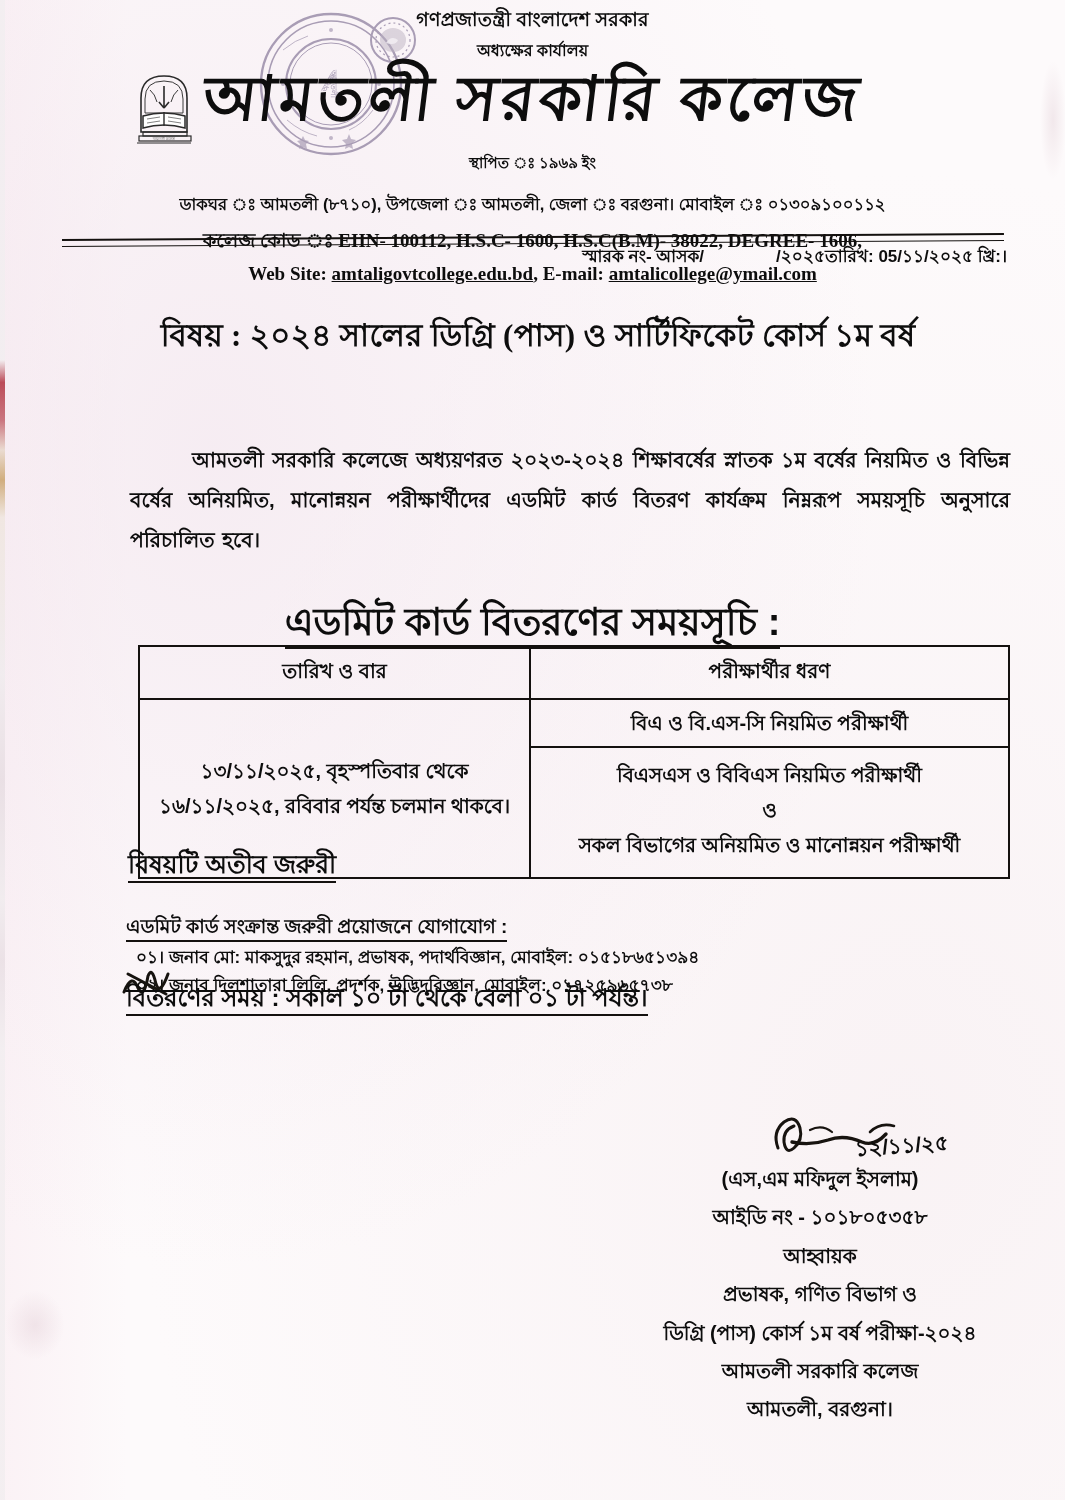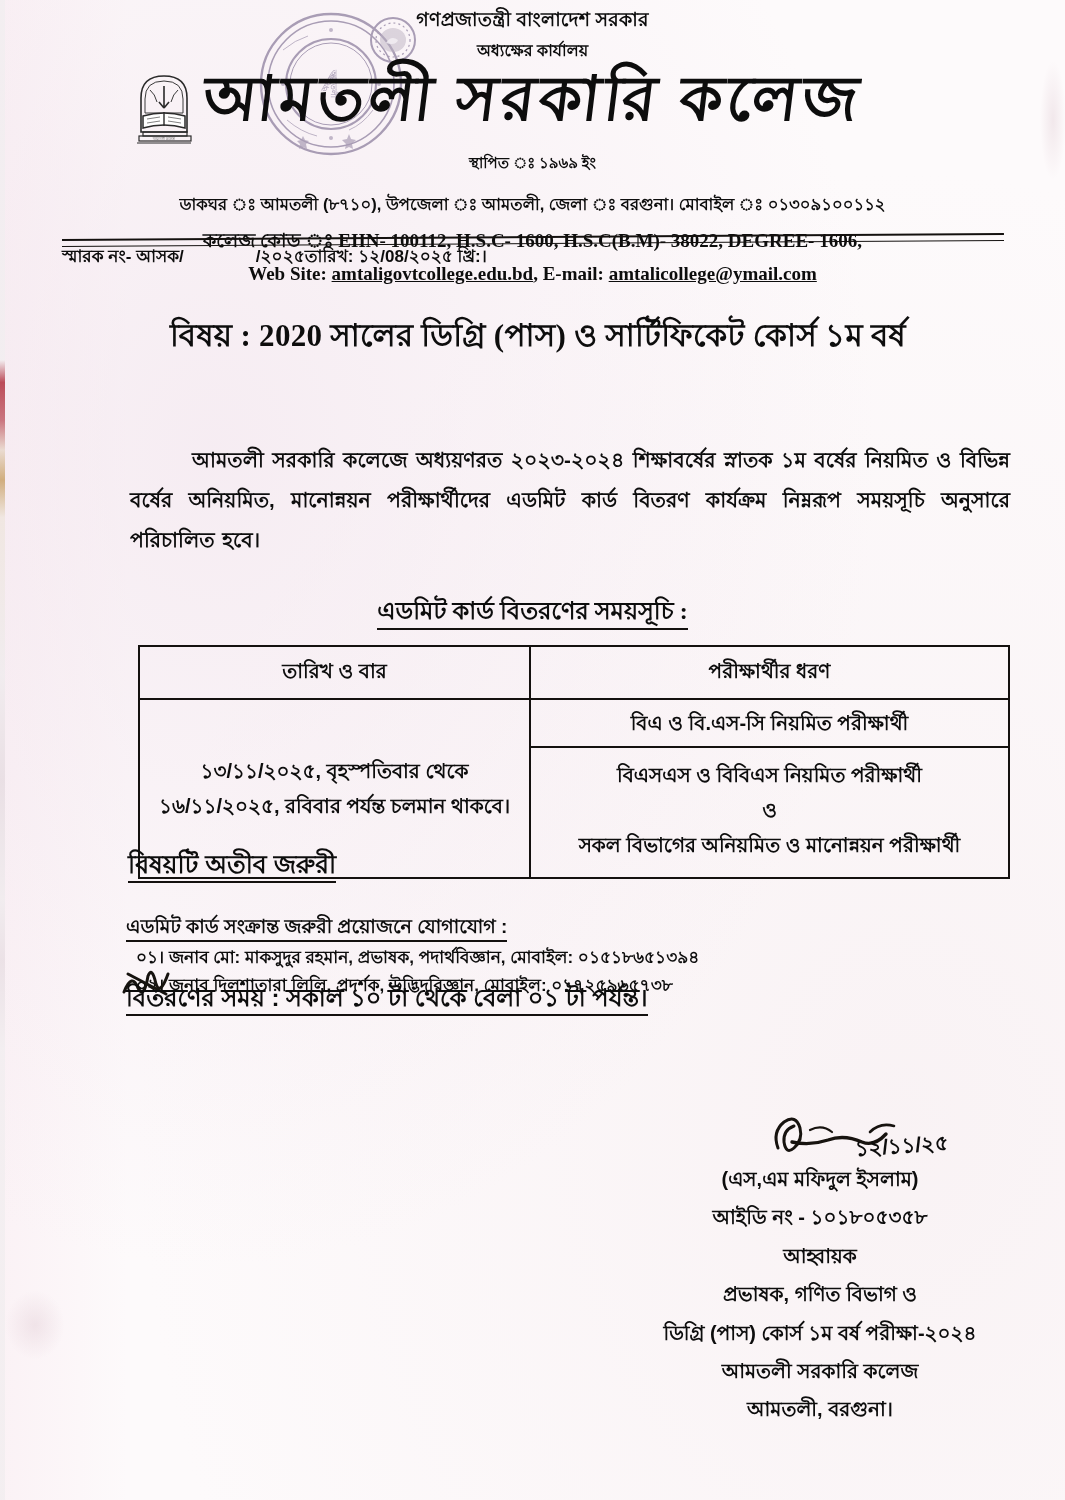--- a/index.html
+++ b/index.html
@@ -130,21 +130,21 @@
     border-bottom: 1.5px solid #14110f;
     transform: rotate(-0.35deg);
   }
 
   .memo-row {
     position: absolute;
     left: 62px;
     top: 243px;
     width: 945px;
     display: flex;
-    justify-content: flex-start;
+    justify-content: flex-end;
     align-items: flex-start;
     font-family: "Liberation Sans", "DejaVu Sans", sans-serif;
     font-weight: 700;
     font-size: 17px;
   }
   .memo-left { display: flex; gap: 72px; }
 
   
   .subject {
     position: absolute;
@@ -170,23 +170,23 @@
     text-align: justify;
     text-indent: 62px;
     word-spacing: 2px;
   }
 
   .schedule-title {
     position: absolute;
     left: 0; right: 0;
     top: 592px;
     text-align: center;
-    font-family: Liberation Serif, serif;
-    font-weight: 700;
-    font-size: 24px;
+    font-family: Liberation Sans, sans-serif;
+    font-weight: 700;
+    font-size: 38px;
   }
   .schedule-title span {
     border-bottom: 2.5px solid #14110f;
     padding-bottom: 4px;
   }
 
   
   .sched-table {
     position: absolute;
     left: 138px;
@@ -377,25 +377,25 @@
     </div>
   </div>
 
   <div class="rule-double"></div>
 
   <div class="memo-row">
     <div class="memo-left">
       <span>স্মারক নং- আসক/</span>
       <span>/২০২৫</span>
     </div>
-    <span>তারিখ: ১২/08/২০২৫ খ্রি:।</span>
+    <span>তারিখ: 05/১১/২০২৫ খ্রি:।</span>
   </div>
 
   <div class="subject">
-    <div>বিষয় : 2020 সালের ডিগ্রি (পাস) ও সার্টিফিকেট কোর্স ১ম বর্ষ</div>
+    <div>বিষয় : ২০২৪ সালের ডিগ্রি (পাস) ও সার্টিফিকেট কোর্স ১ম বর্ষ</div>
   </div>
 
   <div class="body-para">আমতলী সরকারি কলেজে অধ্যয়ণরত ২০২৩-২০২৪ শিক্ষাবর্ষের স্নাতক ১ম বর্ষের নিয়মিত ও বিভিন্ন বর্ষের অনিয়মিত, মানোন্নয়ন পরীক্ষার্থীদের এডমিট কার্ড বিতরণ কার্যক্রম নিম্নরূপ সময়সূচি অনুসারে পরিচালিত হবে।</div>
 
   <div class="schedule-title">
     <span>এডমিট কার্ড বিতরণের সময়সূচি :</span>
   </div>
 
   <table class="sched-table">
     <thead>

